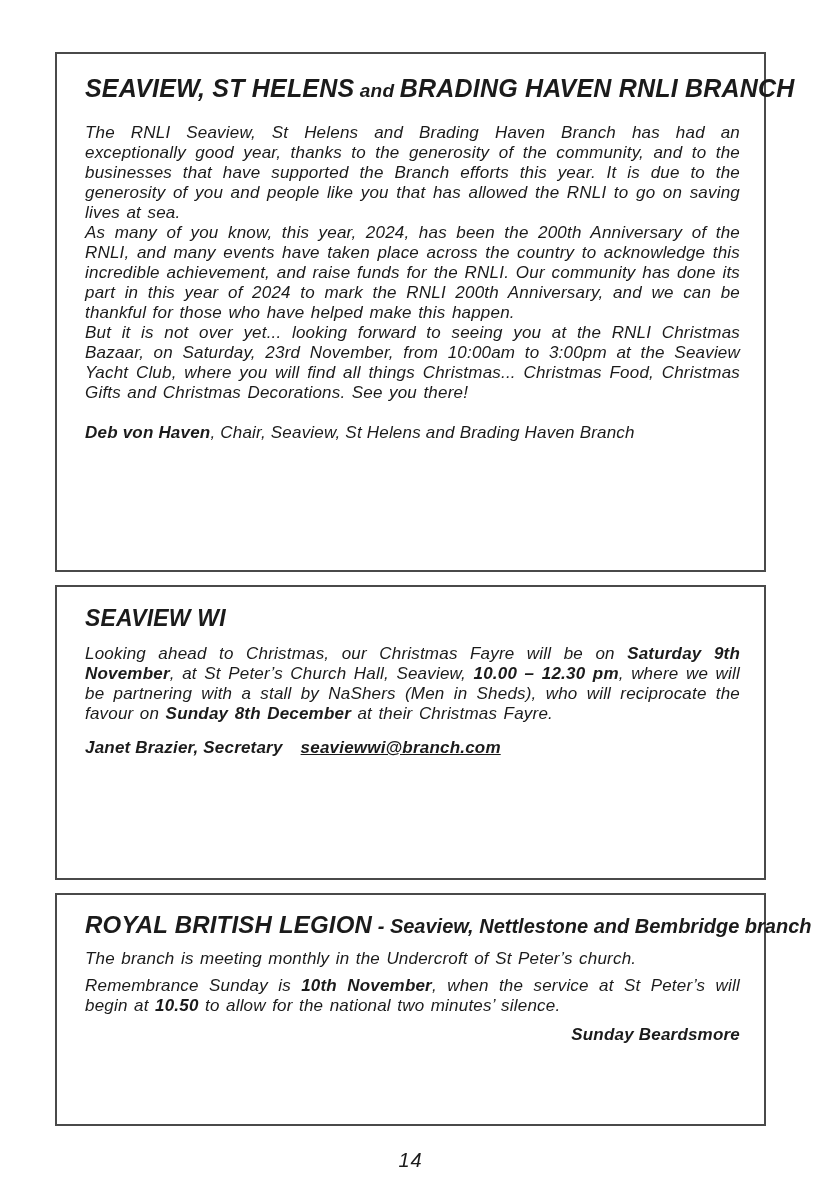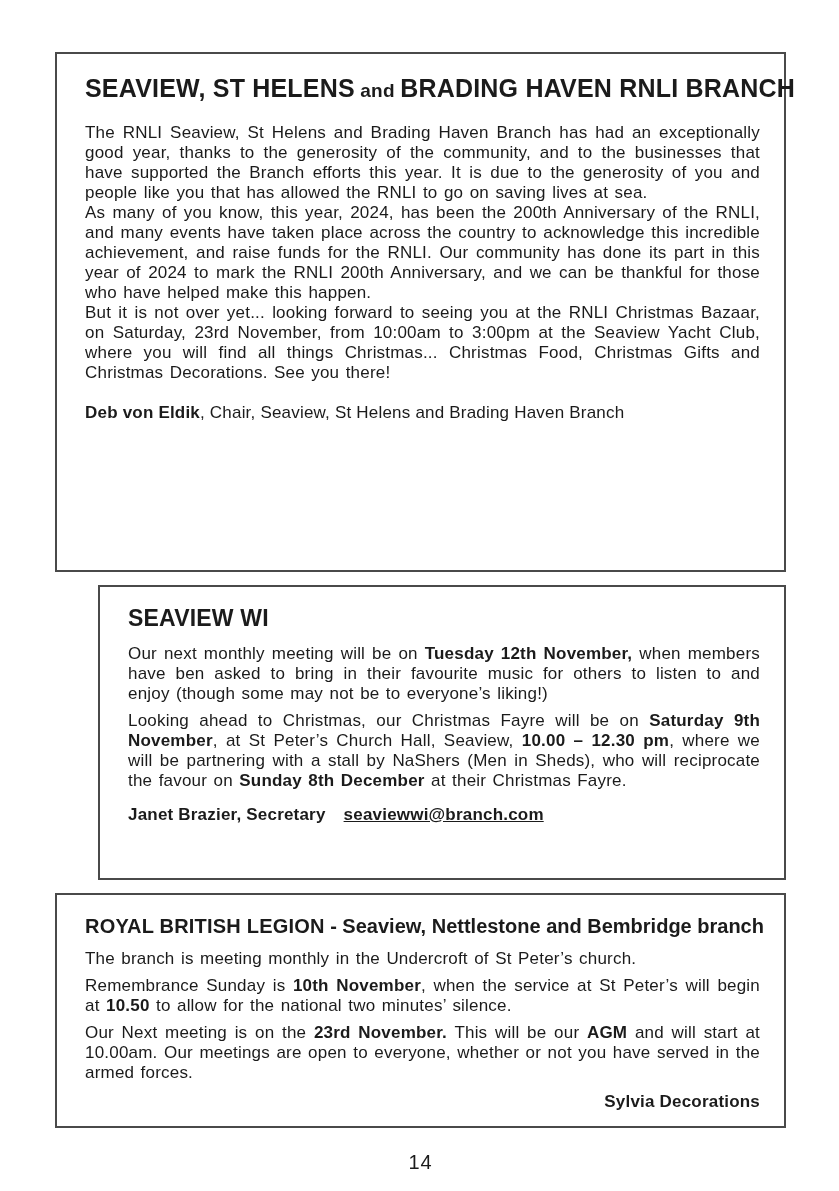--- a/index.html
+++ b/index.html
@@ -6,30 +6,31 @@
   html,body { background:#ffffff; }
   body {
     width:839px; height:1191px;
     font-family:"Liberation Sans", sans-serif;
     color:#1b1b1b;
     position:relative;
   }
   .page {
     width:839px; height:1191px;
     background:#ffffff;
-    padding:52px 53px 0 55px;
+    padding:52px 73px 0 55px;
+    font-style:italic;
   }
   .box {
     border:2px solid #4a4a4a;
     background:#ffffff;
     padding:12px 24px 12px 28px;
     margin-bottom:13px;
   }
   .box-rnli { min-height:520px; }
-  .box-wi   { min-height:295px;margin-left:43px; }
+  .box-wi   { min-height:295px; }
   .box-rbl  { min-height:233px; }
 
   .h-center {
     text-align:center;
     font-weight:700;
     font-size:25px;
     letter-spacing:0.2px;
     margin:8px 0 20px 0;
     white-space:nowrap;
   }
@@ -41,21 +42,21 @@
     font-size:23px;
     letter-spacing:0.2px;
     margin:6px 0 12px 0;
   }
   .h-rbl {
     text-align:left;
     font-weight:700;
     margin:4px 0 10px 0;
     white-space:nowrap;
   }
-  .h-rbl .h-main { font-size:20px; letter-spacing:0.2px; }
+  .h-rbl .h-main { font-size:24px; letter-spacing:0.2px; }
   .h-rbl .h-sub  { font-size:20px; }
 
   .body-text {
     font-size:17px;
     line-height:20px;
     letter-spacing:0.2px;
     word-spacing:1.5px;
     text-align:justify;
   }
   .box-rnli .body-text { margin:0; }
@@ -90,33 +91,31 @@
 </head>
 <body>
 
 <div class="page">
 
   <section class="box box-rnli">
     <h1 class="h-center"><span>SEAVIEW, ST HELENS</span><span class="small-and"> and </span><span>BRADING HAVEN RNLI BRANCH</span></h1>
     <p class="body-text">The RNLI Seaview, St Helens and Brading Haven Branch has had an exceptionally good year, thanks to the generosity of the community, and to the businesses that have supported the Branch efforts this year. It is due to the generosity of you and people like you that has allowed the RNLI to go on saving lives at sea.</p>
     <p class="body-text">As many of you know, this year, 2024, has been the 200th Anniversary of the RNLI, and many events have taken place across the country to acknowledge this incredible achievement, and raise funds for the RNLI. Our community has done its part in this year of 2024 to mark the RNLI 200th Anniversary, and we can be thankful for those who have helped make this happen.</p>
     <p class="body-text">But it is not over yet... looking forward to seeing you at the RNLI Christmas Bazaar, on Saturday, 23rd November, from 10:00am to 3:00pm at the Seaview Yacht Club, where you will find all things Christmas... Christmas Food, Christmas Gifts and Christmas Decorations. See you there!</p>
-    <p class="signature sig-rnli"><span class="b">Deb von Eldik</span><span>, Chair, Seaview, St Helens and Brading Haven Branch</span></p>
+    <p class="signature sig-rnli"><span class="b">Deb von Haven</span><span>, Chair, Seaview, St Helens and Brading Haven Branch</span></p>
   </section>
 
   <section class="box box-wi">
     <h2 class="h-left">SEAVIEW WI</h2>
-    <p class="body-text"><span>Our next monthly meeting will be on </span><span class="b">Tuesday 12th November,</span><span> when members have ben asked to bring in their favourite music for others to listen to and enjoy (though some may not be to everyone’s liking!)</span></p>
     <p class="body-text"><span>Looking ahead to Christmas, our Christmas Fayre will be on </span><span class="b">Saturday 9th November</span><span>, at St Peter’s Church Hall, Seaview, </span><span class="b">10.00 – 12.30 pm</span><span>, where we will be partnering with a stall by NaShers (Men in Sheds), who will reciprocate the favour on </span><span class="b">Sunday 8th December</span><span> at their Christmas Fayre.</span></p>
     <p class="signature sig-wi"><span>Janet Brazier, Secretary</span><a class="email">seaviewwi@branch.com</a></p>
   </section>
 
   <section class="box box-rbl">
     <h2 class="h-rbl"><span class="h-main">ROYAL BRITISH LEGION</span><span class="h-sub"> - Seaview, Nettlestone and Bembridge branch</span></h2>
     <p class="body-text">The branch is meeting monthly in the Undercroft of St Peter’s church.</p>
     <p class="body-text"><span>Remembrance Sunday is </span><span class="b">10th November</span><span>, when the service at St Peter’s will begin at </span><span class="b">10.50</span><span> to allow for the national two minutes’ silence.</span></p>
-    <p class="body-text"><span>Our Next  meeting is on the </span><span class="b">23rd November.</span><span> This will be our </span><span class="b">AGM</span><span> and will start at 10.00am. Our meetings are open to everyone, whether or not you have served in the armed forces.</span></p>
-    <p class="signature sig-rbl">Sylvia Decorations</p>
+    <p class="signature sig-rbl">Sunday Beardsmore</p>
   </section>
 
   <div class="page-number">14</div>
 
 </div>
 
 </body></html>

